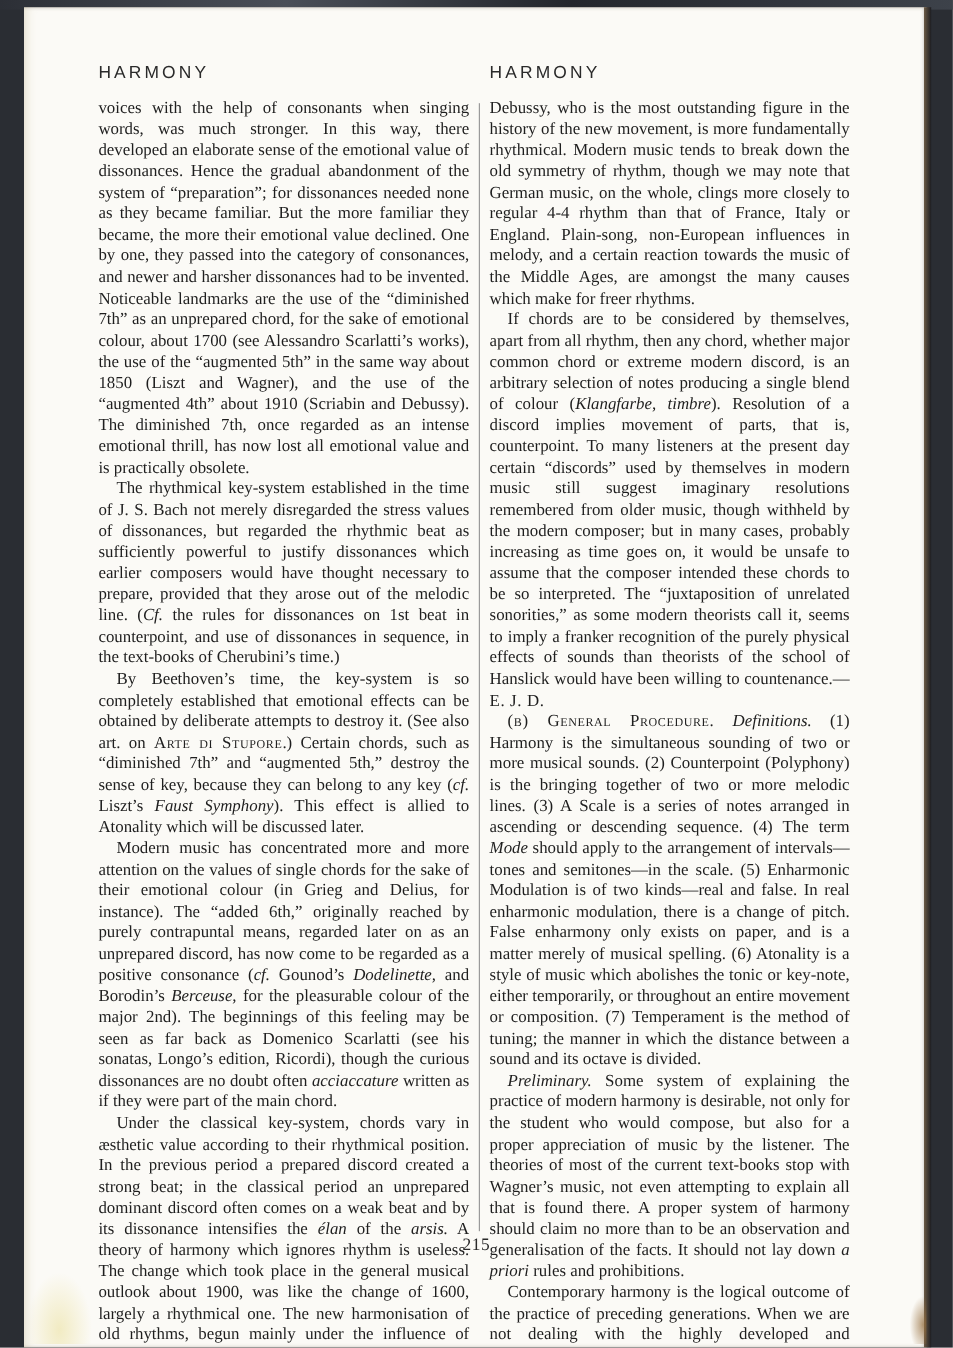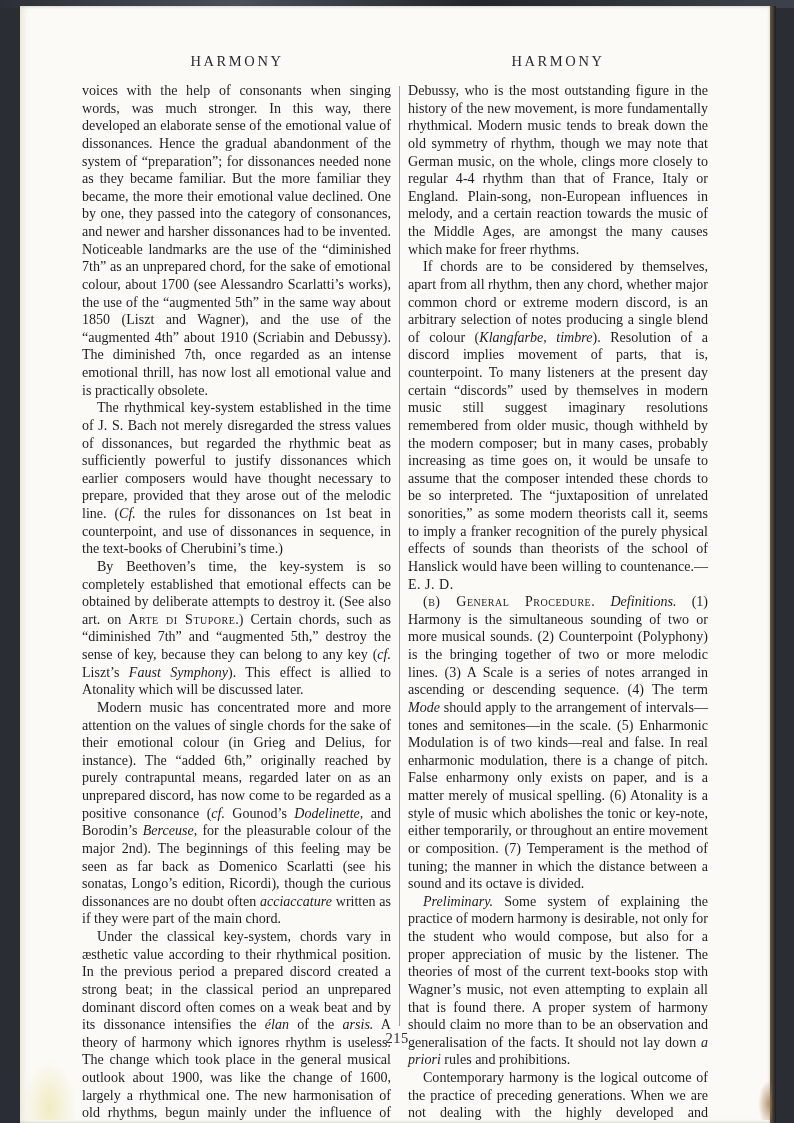--- a/index.html
+++ b/index.html
@@ -25,23 +25,23 @@
   .page-stain {
     position: absolute; left: 22px; top: 1060px; width: 55px; height: 60px;
     background: radial-gradient(ellipse at 50% 80%, rgba(235,225,160,0.6), rgba(251,250,246,0) 70%);
   }
   .page-stain-r {
     position: absolute; left: 758px; top: 1080px; width: 14px; height: 40px;
     background: radial-gradient(ellipse at 80% 60%, rgba(150,110,60,0.7), rgba(251,250,246,0) 70%);
   }
   .running-head {
     position: absolute; top: 53px;
-    font-family: Liberation Serif, serif;
+    font-family: Liberation Sans, sans-serif;
     font-size: 14.5px; letter-spacing: 2.6px; color: #2a2a2a;
-    text-align: center;
+    text-align: left;
   }
   #head-left { left: 82px; width: 310px; }
   #head-right { left: 408px; width: 300px; }
   .column {
     position: absolute; top: 82px;
     font-family: "Liberation Serif", "DejaVu Serif", serif;
     font-size: 14.05px; line-height: 17.62px; color: #1e1e1e;
     text-align: justify; hyphens: none;
   }
   #col-left { left: 82px; width: 309px; }

